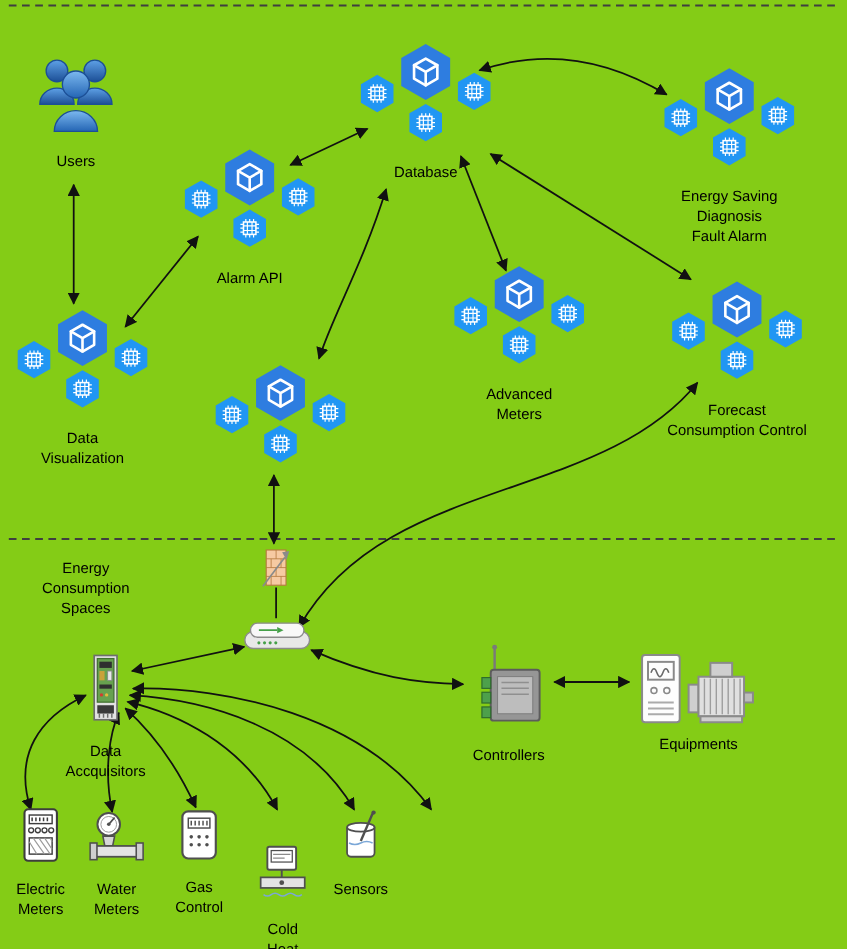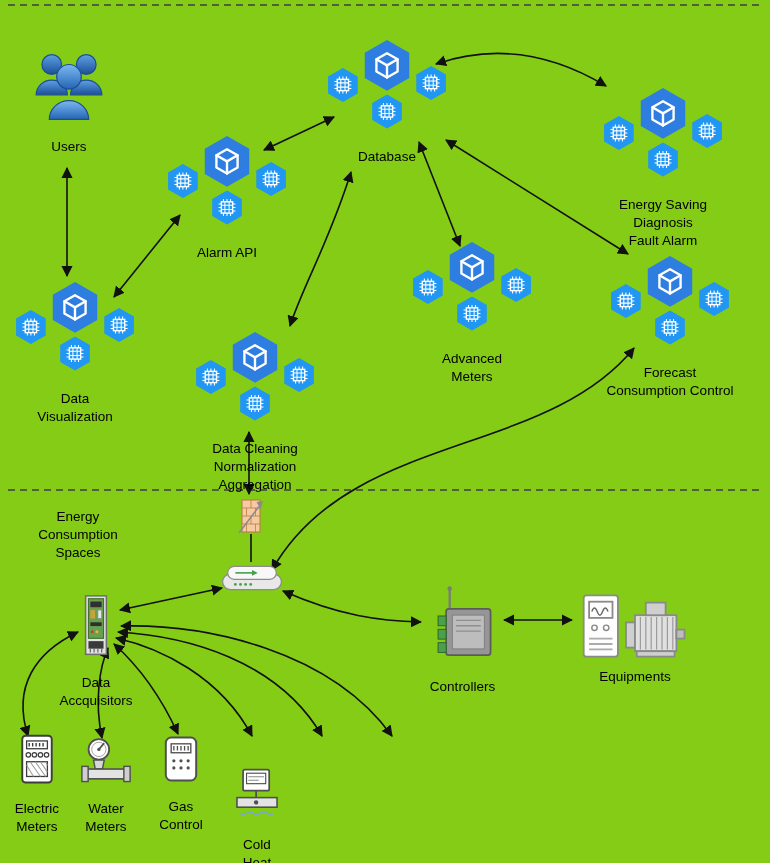--- a/index.html
+++ b/index.html
@@ -210,21 +210,21 @@
     <div class="label" style="margin-top:8px">Users</div>
   </div>
 
   <div class="node" style="left:320px;top:36px;width:134px">
     <svg width="128" height="98" viewBox="0 0 130 100">
         <use href="#sym-cluster"></use>
       </svg>
     <div class="label">Database</div>
   </div>
 
-  <div class="node" style="left:590px;top:84px;width:146px">
+  <div class="node" style="left:590px;top:58px;width:146px">
     <svg width="128" height="98" viewBox="0 0 130 100">
         <use href="#sym-cluster"></use>
       </svg>
     <div class="label">Energy Saving
 Diagnosis
 Fault Alarm</div>
   </div>
 
   <div class="node" style="left:160px;top:132px;width:134px">
     <svg width="128" height="98" viewBox="0 0 130 100">
@@ -254,23 +254,20 @@
         <use href="#sym-cluster"></use>
       </svg>
     <div class="label">Forecast
 Consumption Control</div>
   </div>
 
   <div class="node" style="left:188px;top:328px;width:134px">
     <svg width="128" height="98" viewBox="0 0 130 100">
         <use href="#sym-cluster"></use>
       </svg>
-    <div class="label">Data Cleaning
-Normalization
-Aggregation</div>
   </div>
 
   <div class="node" style="left:22px;top:494px;width:112px">
     <div class="label">Energy
 Consumption
 Spaces</div>
   </div>
 
   <div class="node" style="left:234px;top:496px;width:34px">
     <svg width="30" height="40" viewBox="0 0 60 80">
@@ -332,15 +329,21 @@
 
   <div class="node" style="left:230px;top:768px;width:54px">
     <svg width="46" height="54" viewBox="0 0 50 62">
         <use href="#sym-coldheat"></use>
       </svg>
     <div class="label">Cold
 Heat
 Meters</div>
   </div>
 
+  <div class="node" style="left:302px;top:736px;width:52px">
+    <svg width="42" height="50" viewBox="0 0 44 56">
+        <use href="#sym-sensor"></use>
+      </svg>
+    <div class="label">Sensors</div>
+  </div>
 
 
 </div>
 
 </body></html>

